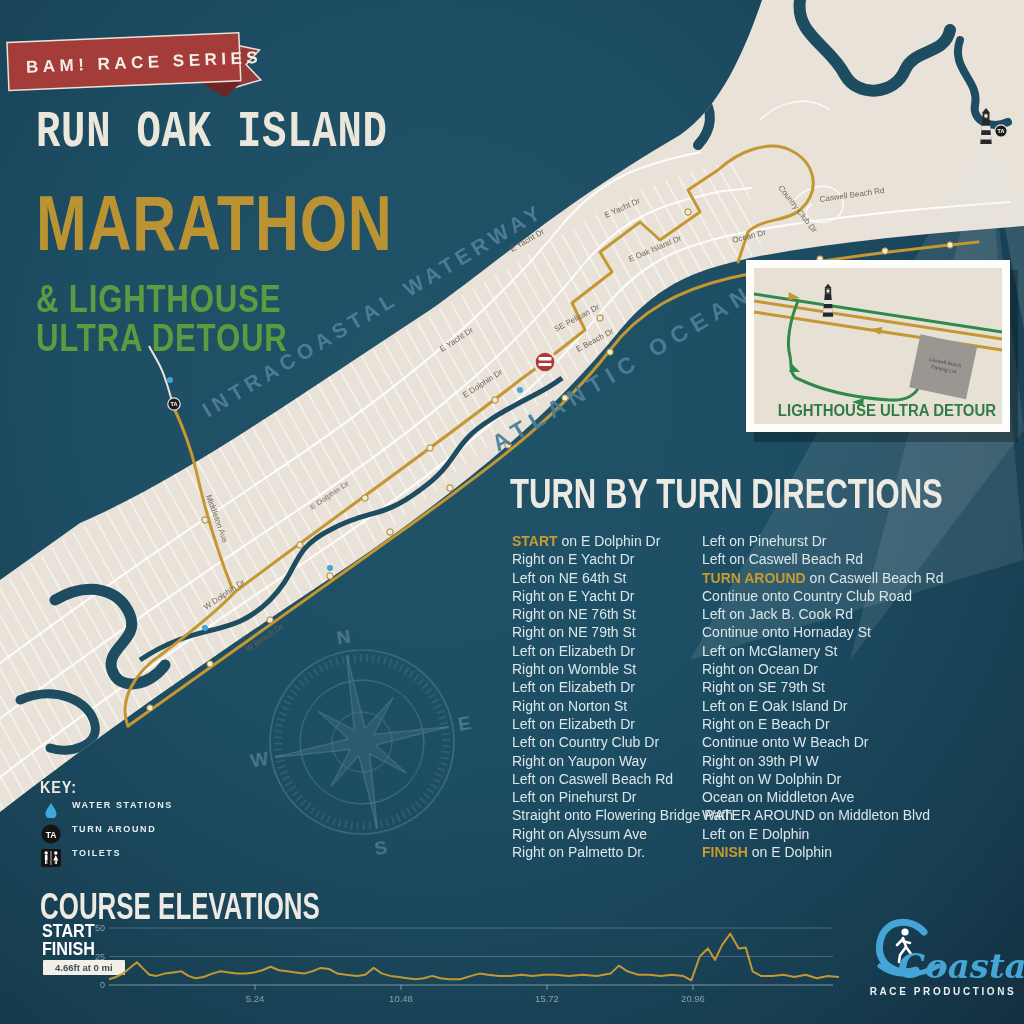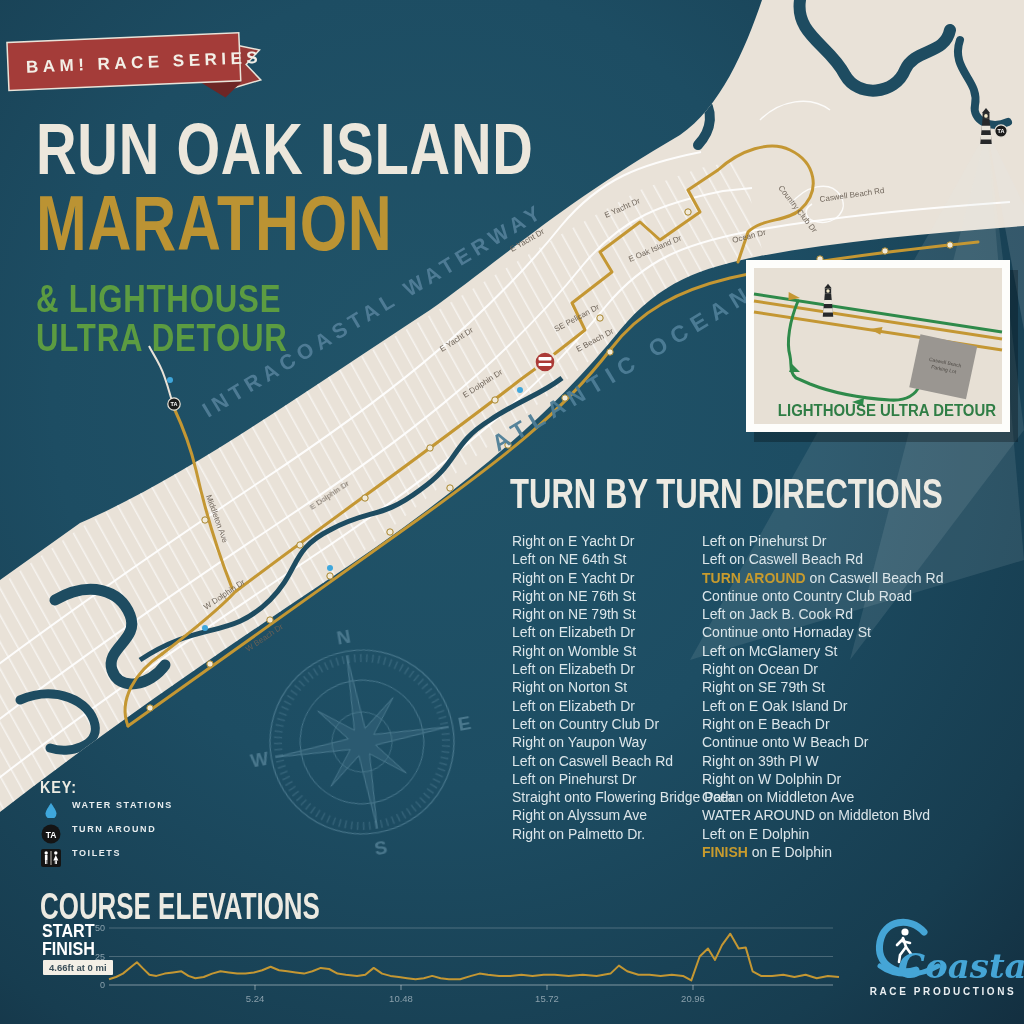--- a/index.html
+++ b/index.html
@@ -5,21 +5,21 @@
   html,body{margin:0;padding:0;background:#0e2733;}
   #poster{position:relative;width:1024px;height:1024px;overflow:hidden;
     background:radial-gradient(ellipse at 42% 38%, #215469 0%, #1d4d63 45%, #173d50 82%, #132f40 100%);
     font-family:"Liberation Sans", sans-serif;}
   svg{display:block;}
   #map-svg{position:absolute;left:0;top:0;}
   .cond{display:inline-block;transform-origin:0 0;}
   
   #banner-wrap{position:absolute;left:0;top:12px;width:320px;height:110px;}
   .title-block{position:absolute;left:36px;font-weight:bold;letter-spacing:1px;line-height:.95;white-space:nowrap;}
-  #title-line1{top:115px;font-size:72px;color:#ece7dc;}
+  #title-line1{top:108px;font-size:52px;color:#ece7dc;font-family:Liberation Mono, monospace;}
   #title-line1 .cond,#title-line2 .cond{transform:scaleX(.78);}
   #title-line2{top:186px;font-size:78px;color:#bb9333;}
   #title-line3{top:280px;font-size:38px;color:#5c9c41;line-height:1.02;}
   #title-line3 .cond{transform:scaleX(.82);}
   
   #directions{position:absolute;left:510px;top:470px;width:505px;}
   #directions-heading{font-size:42px;font-weight:bold;color:#eceae2;white-space:nowrap;}
   #directions-heading .cond{transform:scaleX(.74);}
   .dir-cols{position:relative;margin-top:14px;}
   .dir-col{position:absolute;top:0;}
@@ -34,21 +34,21 @@
   .key-row{display:flex;align-items:flex-start;height:22px;margin-top:2px;}
   .key-icon{width:22px;height:20px;display:flex;align-items:center;justify-content:center;}
   .key-label{font-size:9px;font-weight:bold;letter-spacing:1.6px;color:#e8edef;margin-left:10px;}
   
   #elev{position:absolute;left:0;top:884px;width:1024px;height:140px;}
   #elev-heading{position:absolute;left:40px;top:2px;font-size:36px;font-weight:bold;color:#eceae2;white-space:nowrap;}
   #elev-heading .cond{transform:scaleX(.72);}
   #elev-startfinish{position:absolute;left:42px;top:38px;color:#fff;font-weight:bold;font-size:19px;line-height:18px;}
   #elev-startfinish .cond{transform:scaleX(.85);}
   #elev-badge{position:absolute;left:43px;top:76px;background:#f3efe6;color:#3a4e59;
-    font-size:9.5px;font-weight:bold;padding:2px 6px;border-radius:1px;}
+    font-size:9.5px;font-weight:bold;padding:2px 12px;border-radius:1px;}
   
   #logo{position:absolute;left:868px;top:912px;width:150px;height:100px;text-align:center;}
   #logo-script{position:absolute;left:30px;top:34px;font-family:"DejaVu Serif", serif;
     font-style:italic;font-weight:bold;font-size:34px;color:#45a5d6;}
   #logo-sub{position:absolute;left:0;top:74px;width:150px;font-size:10px;letter-spacing:2.6px;
     color:#e9eef1;font-weight:bold;}
   #logo-wave{position:absolute;left:4px;top:2px;}
 </style>
 </head>
 <body>
@@ -229,20 +229,21 @@
   <div id="title-line3" class="title-block">
     <span class="cond"><span>&amp; LIGHTHOUSE</span><br>
     <span>ULTRA DETOUR</span></span>
   </div>
 
   <div id="directions">
     <div id="directions-heading"><span class="cond">TURN BY TURN DIRECTIONS</span></div>
     <div class="dir-cols">
       <div id="dir-col1" class="dir-col">
 
+          <div class="dir-item"><span class="hl">START</span><span> on E Dolphin Dr</span></div>
 
 
           <div class="dir-item"><span class="hl"></span><span>Right on E Yacht Dr</span></div>
 
           <div class="dir-item"><span class="hl"></span><span>Left on NE 64th St</span></div>
 
           <div class="dir-item"><span class="hl"></span><span>Right on E Yacht Dr</span></div>
 
           <div class="dir-item"><span class="hl"></span><span>Right on NE 76th St</span></div>
 

